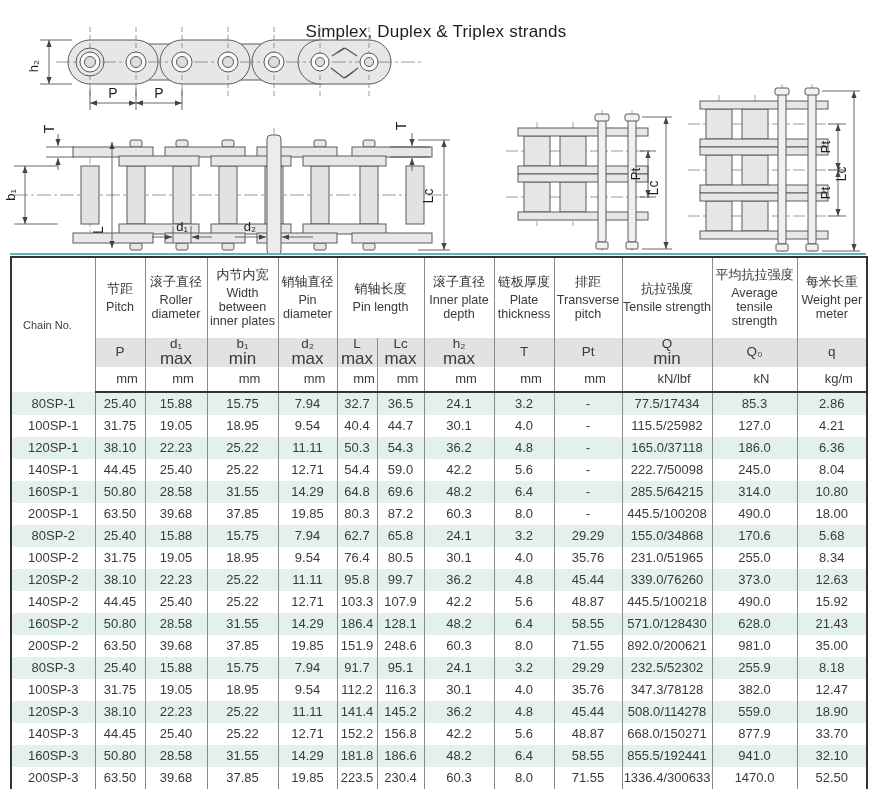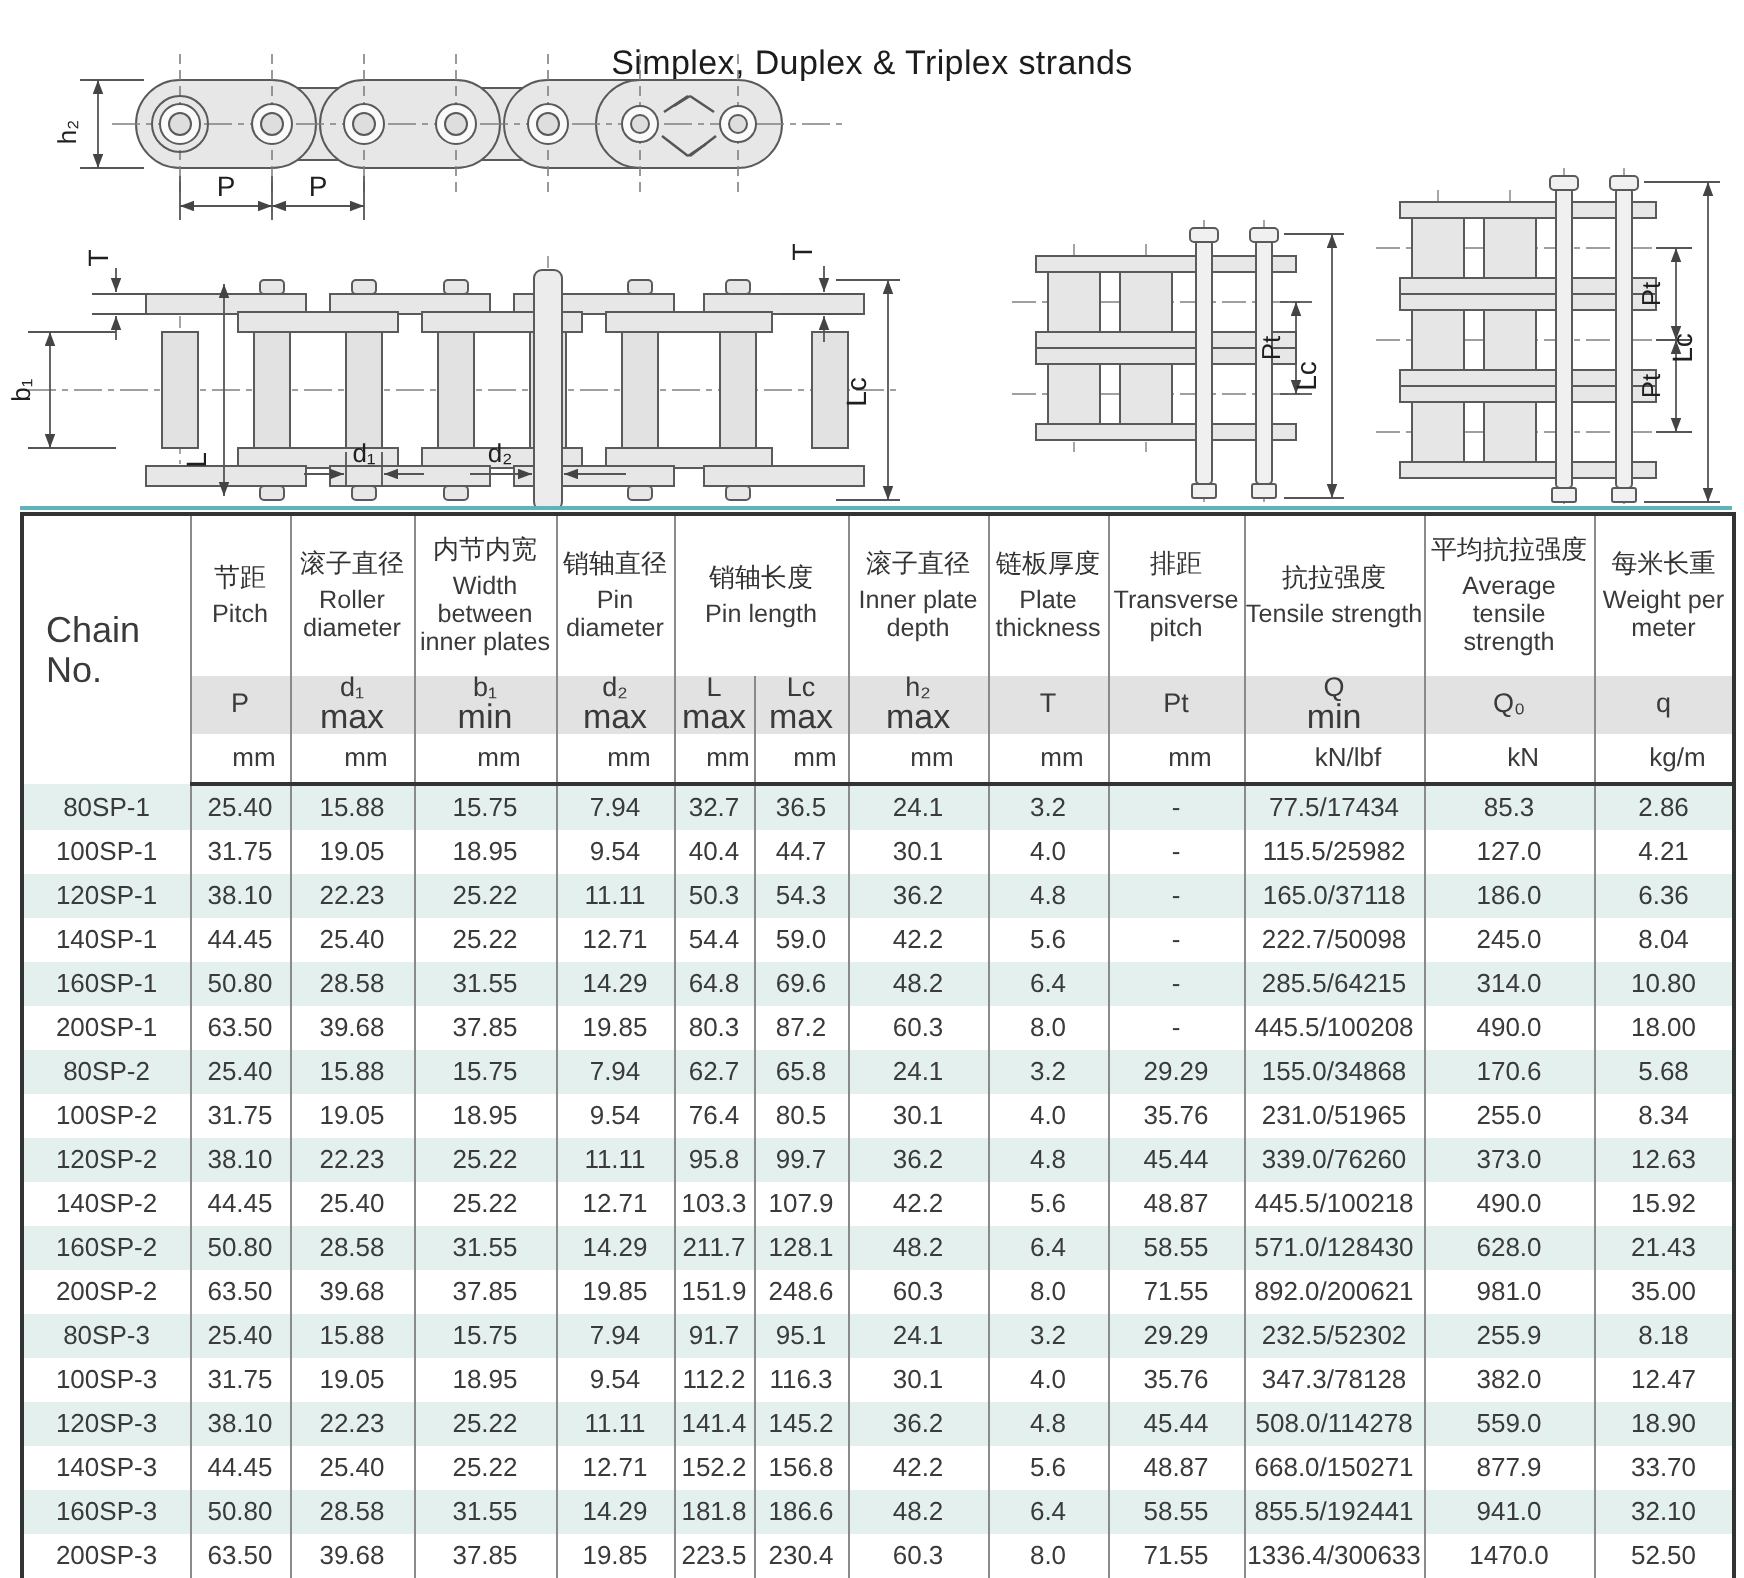--- a/index.html
+++ b/index.html
@@ -10,21 +10,21 @@
   #title{position:absolute;top:22px;left:0;width:100%;text-align:center;
     font-size:17px;color:#1c1c1c;letter-spacing:.2px;}
   #drawing{position:absolute;top:0;left:0;}
   #table-wrap{position:absolute;left:10px;top:253px;width:856px;border-top:2px solid #5fb3ba;padding-top:1px;}
   table{border-collapse:collapse;table-layout:fixed;width:856px;border:2px solid #333;}
   th,td{border-left:1px solid #8a8a8a;border-right:1px solid #8a8a8a;
     padding:0;text-align:center;font-weight:normal;font-size:13px;color:#3a3a3a;vertical-align:middle;}
   tr.cn-row th{height:80px;line-height:1.12;}
   tr.cn-row .cn{font-size:13px;color:#333;}
   tr.cn-row .en{font-size:12.6px;margin-top:3px;color:#3a3a3a;}
-  th.chain-hd{text-align:left;padding-left:11px;font-size:18px;background:#fff;}
+  th.chain-hd{text-align:left;padding-left:11px;font-size:11px;background:#fff;}
   tr.sym-row th{background:#e2e2e2;height:28px;line-height:.95;}
   tr.sym-row .sym{font-size:13.5px;display:block;}
   tr.sym-row .qual{font-size:17px;display:block;}
   tr.sym-row .qual:empty{display:none;}
   tr.unit-row th{height:24px;border-bottom:2px solid #333;background:#fff;font-size:13px;padding-left:14px;}
   tbody td{height:22px;font-size:13px;}
   tbody tr.tint td{background:#e3f0ee;}
   svg text{font-family:"Liberation Sans", sans-serif;fill:#1f1f1f;}
 </style>
 </head>
@@ -576,21 +576,21 @@
           <td>445.5/100218</td>
           <td>490.0</td>
           <td>15.92</td>
         </tr>
         <tr class="tint">
           <td>160SP-2</td>
           <td>50.80</td>
           <td>28.58</td>
           <td>31.55</td>
           <td>14.29</td>
-          <td>211.7</td>
+          <td>186.4</td>
           <td>128.1</td>
           <td>48.2</td>
           <td>6.4</td>
           <td>58.55</td>
           <td>571.0/128430</td>
           <td>628.0</td>
           <td>21.43</td>
         </tr>
         <tr>
           <td>200SP-2</td>

